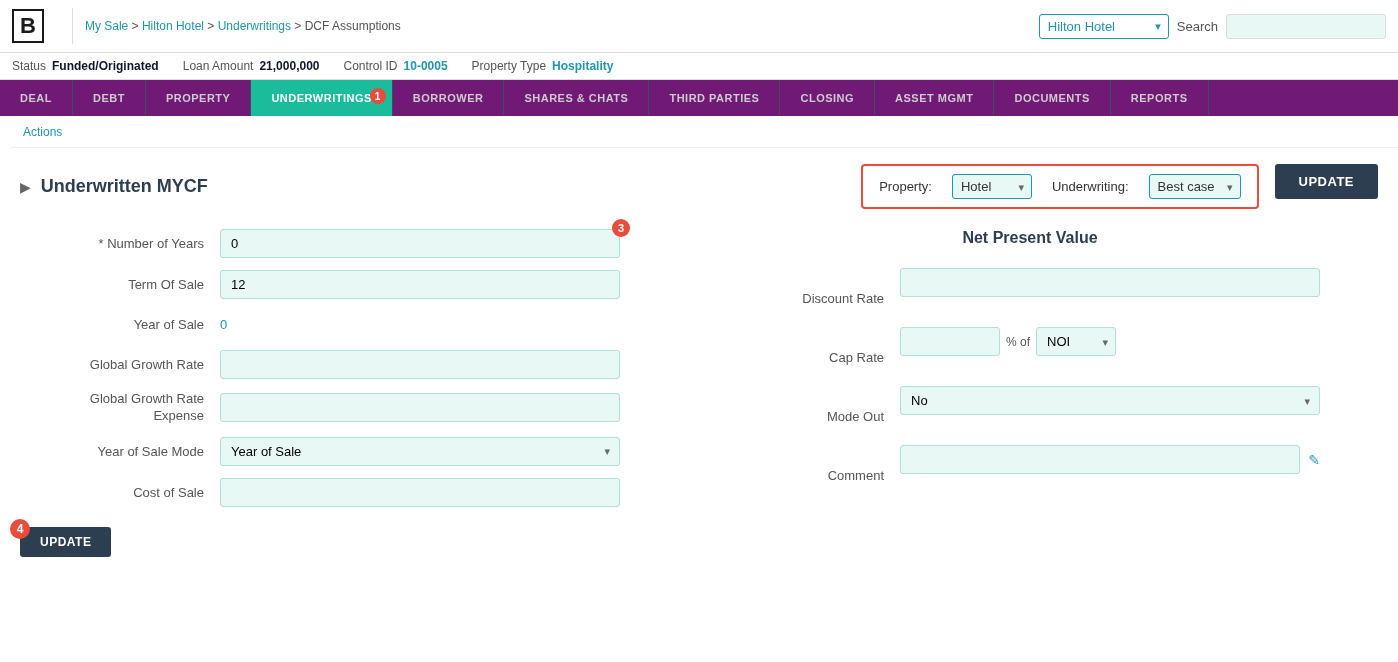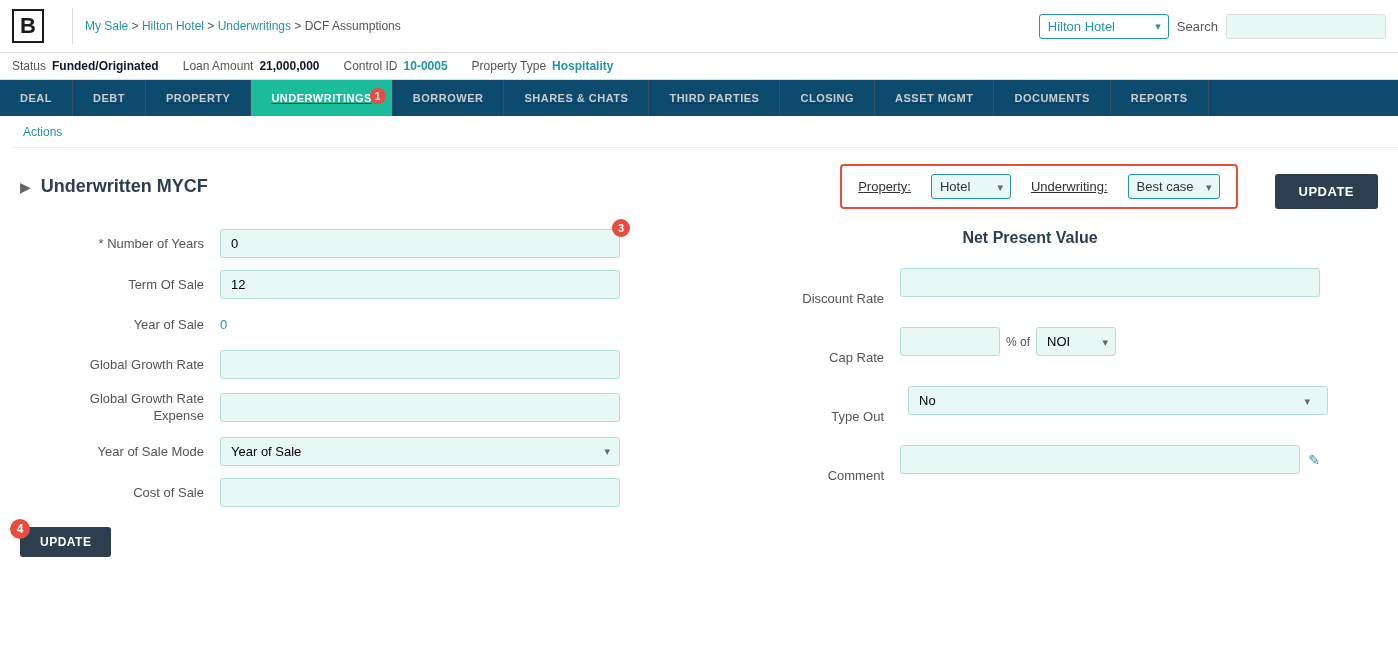--- a/index.html
+++ b/index.html
@@ -65,23 +65,22 @@
       font-size: 12px;
     }
     .status-item { display: flex; gap: 6px; }
     .status-label { color: #555; }
     .status-value { color: #2196a8; font-weight: 600; }
     .status-value-dark { color: #0f172a; font-weight: 600; }
 
     
     .nav-tabs {
       display: flex;
-      background: #0c4a6e;
+      background: #701a75;
       border-bottom: none;
-      text-decoration: underline;
     }
     .nav-tab {
       padding: 12px 20px;
       color: #ccc;
       font-size: 11px;
       font-weight: bold;
       text-transform: uppercase;
       cursor: pointer;
       border-right: 1px solid #3a4f63;
       letter-spacing: 0.5px;
@@ -491,21 +490,21 @@
 </div>
 
 <div class="main-content">
 
   <div class="section-header">
     <div class="section-title-area">
       <span class="expand-arrow">▶</span>
       <span class="section-title">Underwritten MYCF</span>
     </div>
 
-    <div style="display:flex;align-items:flex-end;gap:37px;text-decoration:underline;">
+    <div style="display:flex;align-items:flex-start;gap:16px;">
       <div class="selector-area">
         <span class="selector-label">Property:</span>
         <div class="selector-wrapper">
           <select class="selector-select">
             <option>Hotel</option>
           </select>
         </div>
         <span class="selector-label">Underwriting:</span>
         <div class="selector-wrapper">
           <select class="selector-select">
@@ -586,23 +585,23 @@
           <span class="cap-label">% of</span>
           <div class="divider-select-wrapper">
             <select class="cap-select" style="padding-right:24px;">
               <option>NOI</option>
             </select>
           </div>
         </div>
       </div>
 
       <div class="form-right-row">
-        <label class="form-right-label">Type Out</label>
+        <label class="form-right-label">Mode Out</label>
         <div style="position:relative;flex:1;">
-          <select class="form-right-select" style="width:100%;padding-right:20px;margin-left:8px;">
+          <select class="form-right-select" style="width:100%;padding-right:20px;">
             <option>No</option>
             <option>Yes</option>
           </select>
           <span style="position:absolute;right:10px;top:50%;transform:translateY(-50%);pointer-events:none;color:#666;font-size:11px;">▾</span>
         </div>
       </div>
 
       <div class="form-right-row">
         <label class="form-right-label">Comment</label>
         <div class="comment-row" style="flex:1;">

